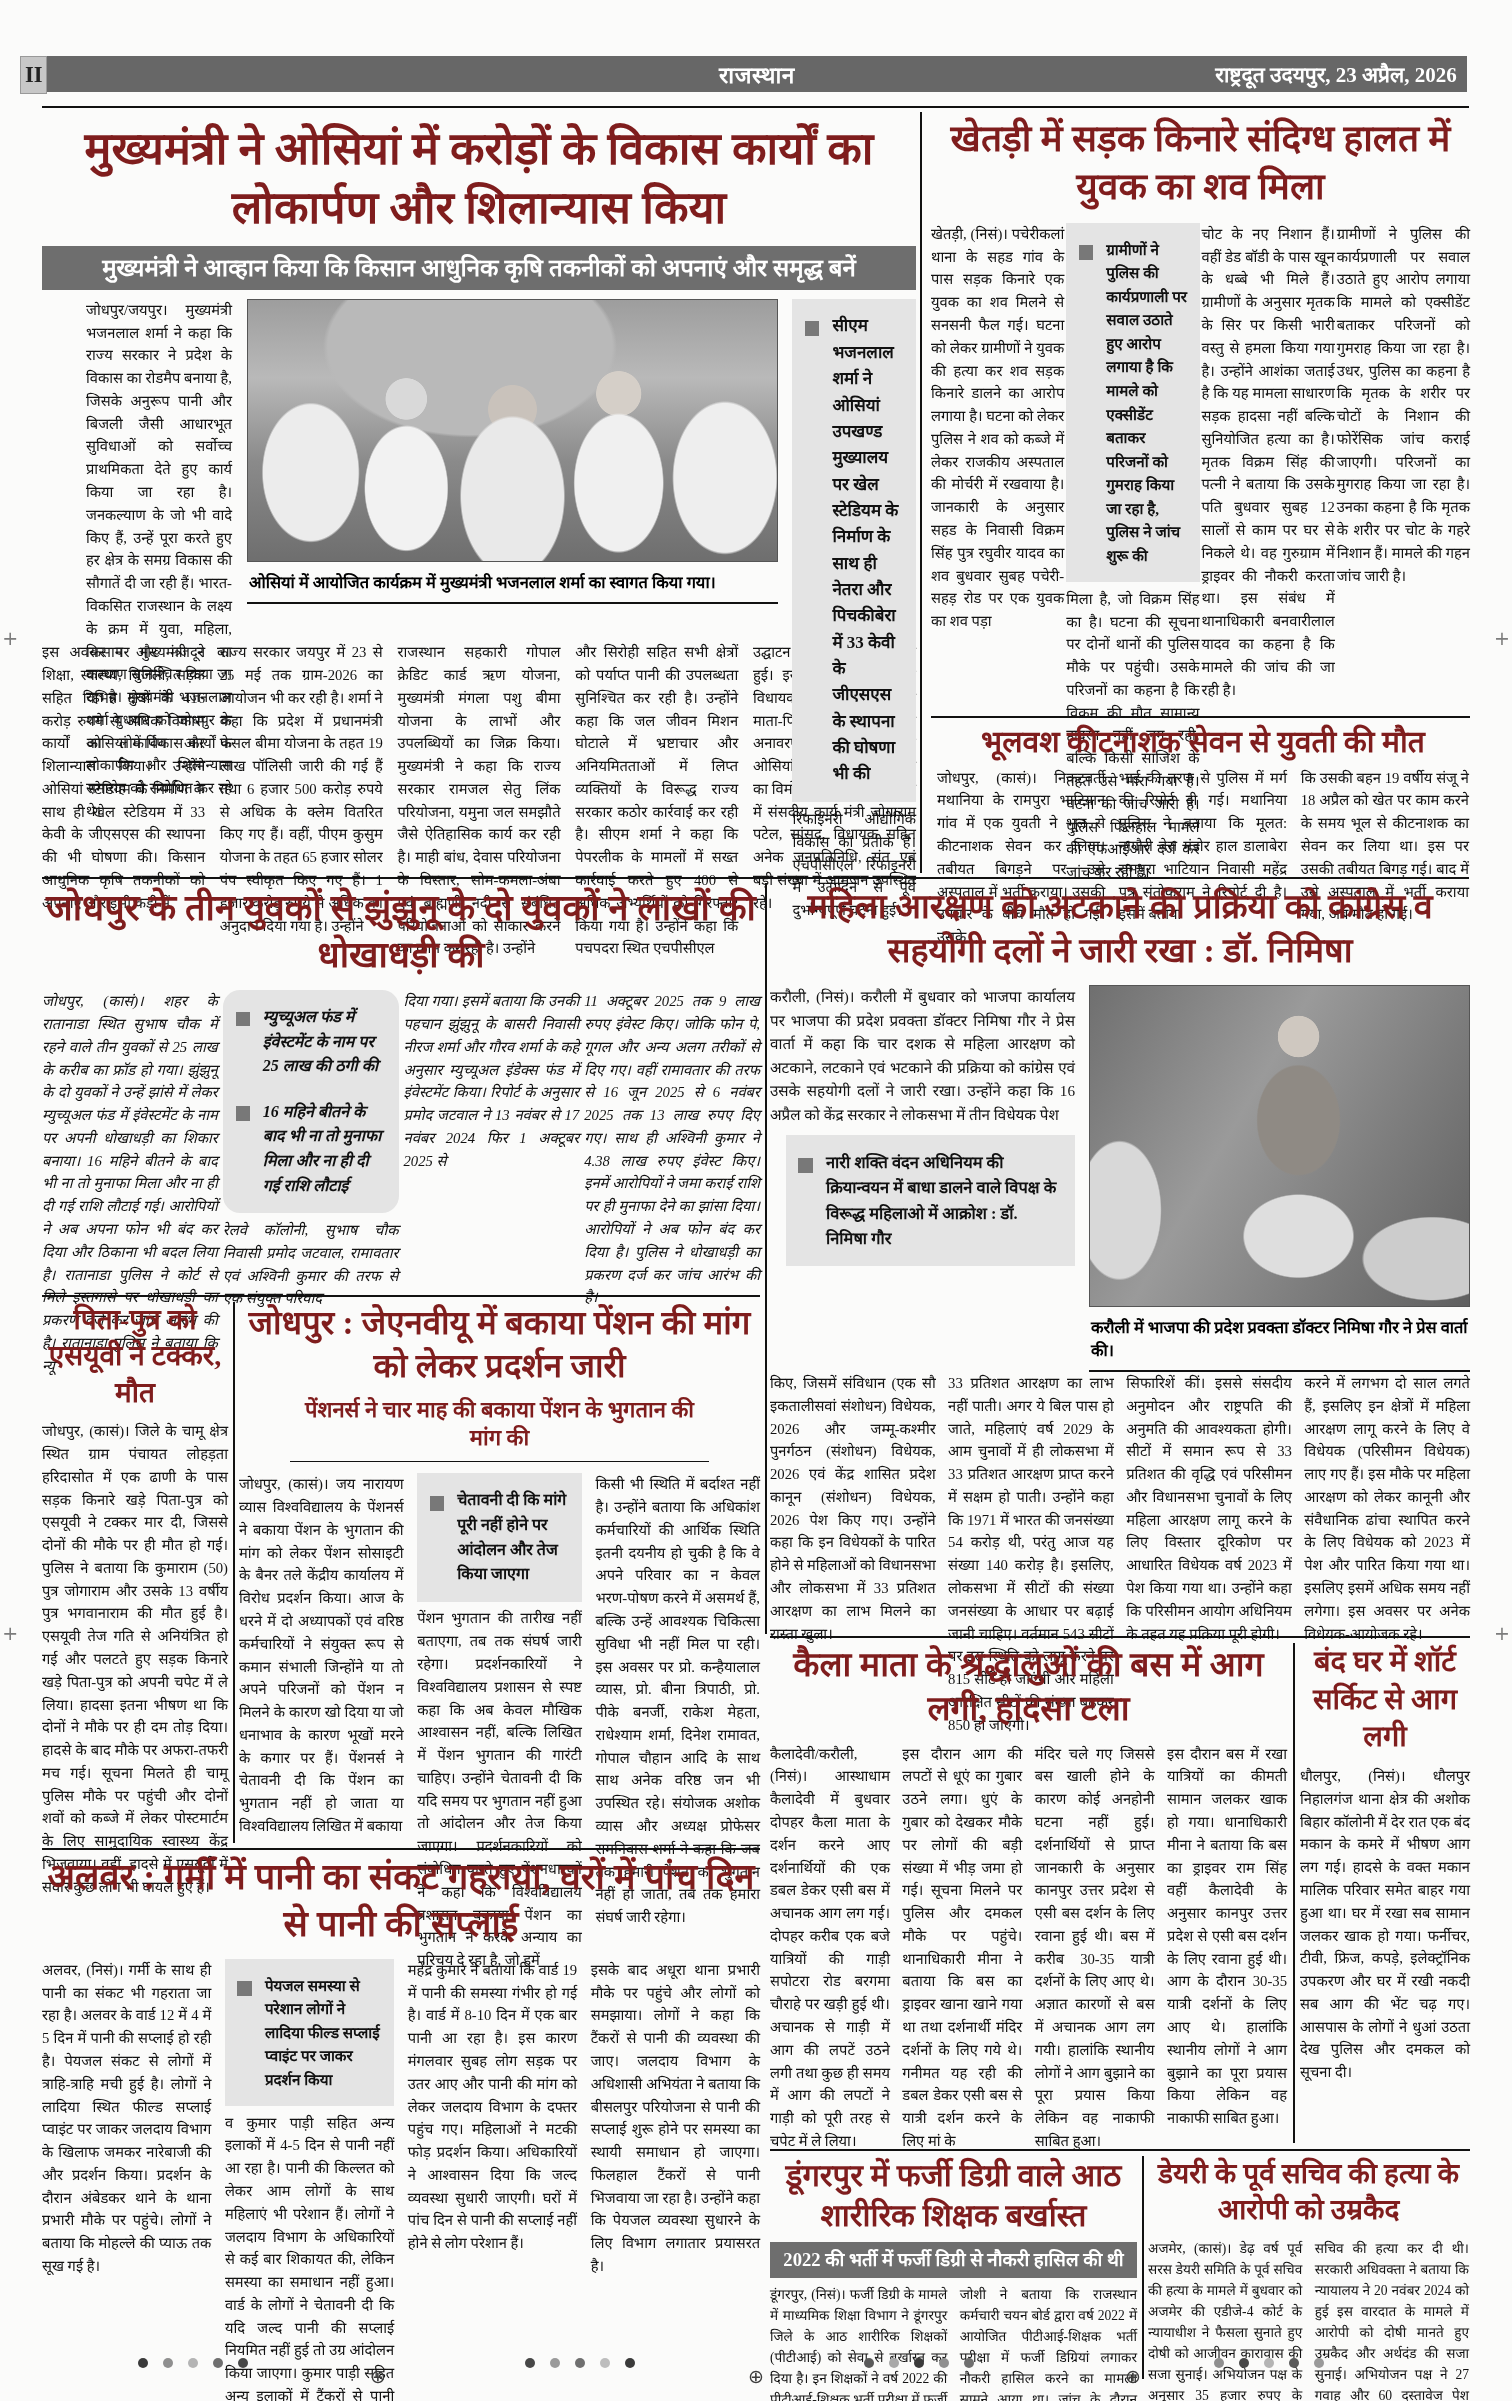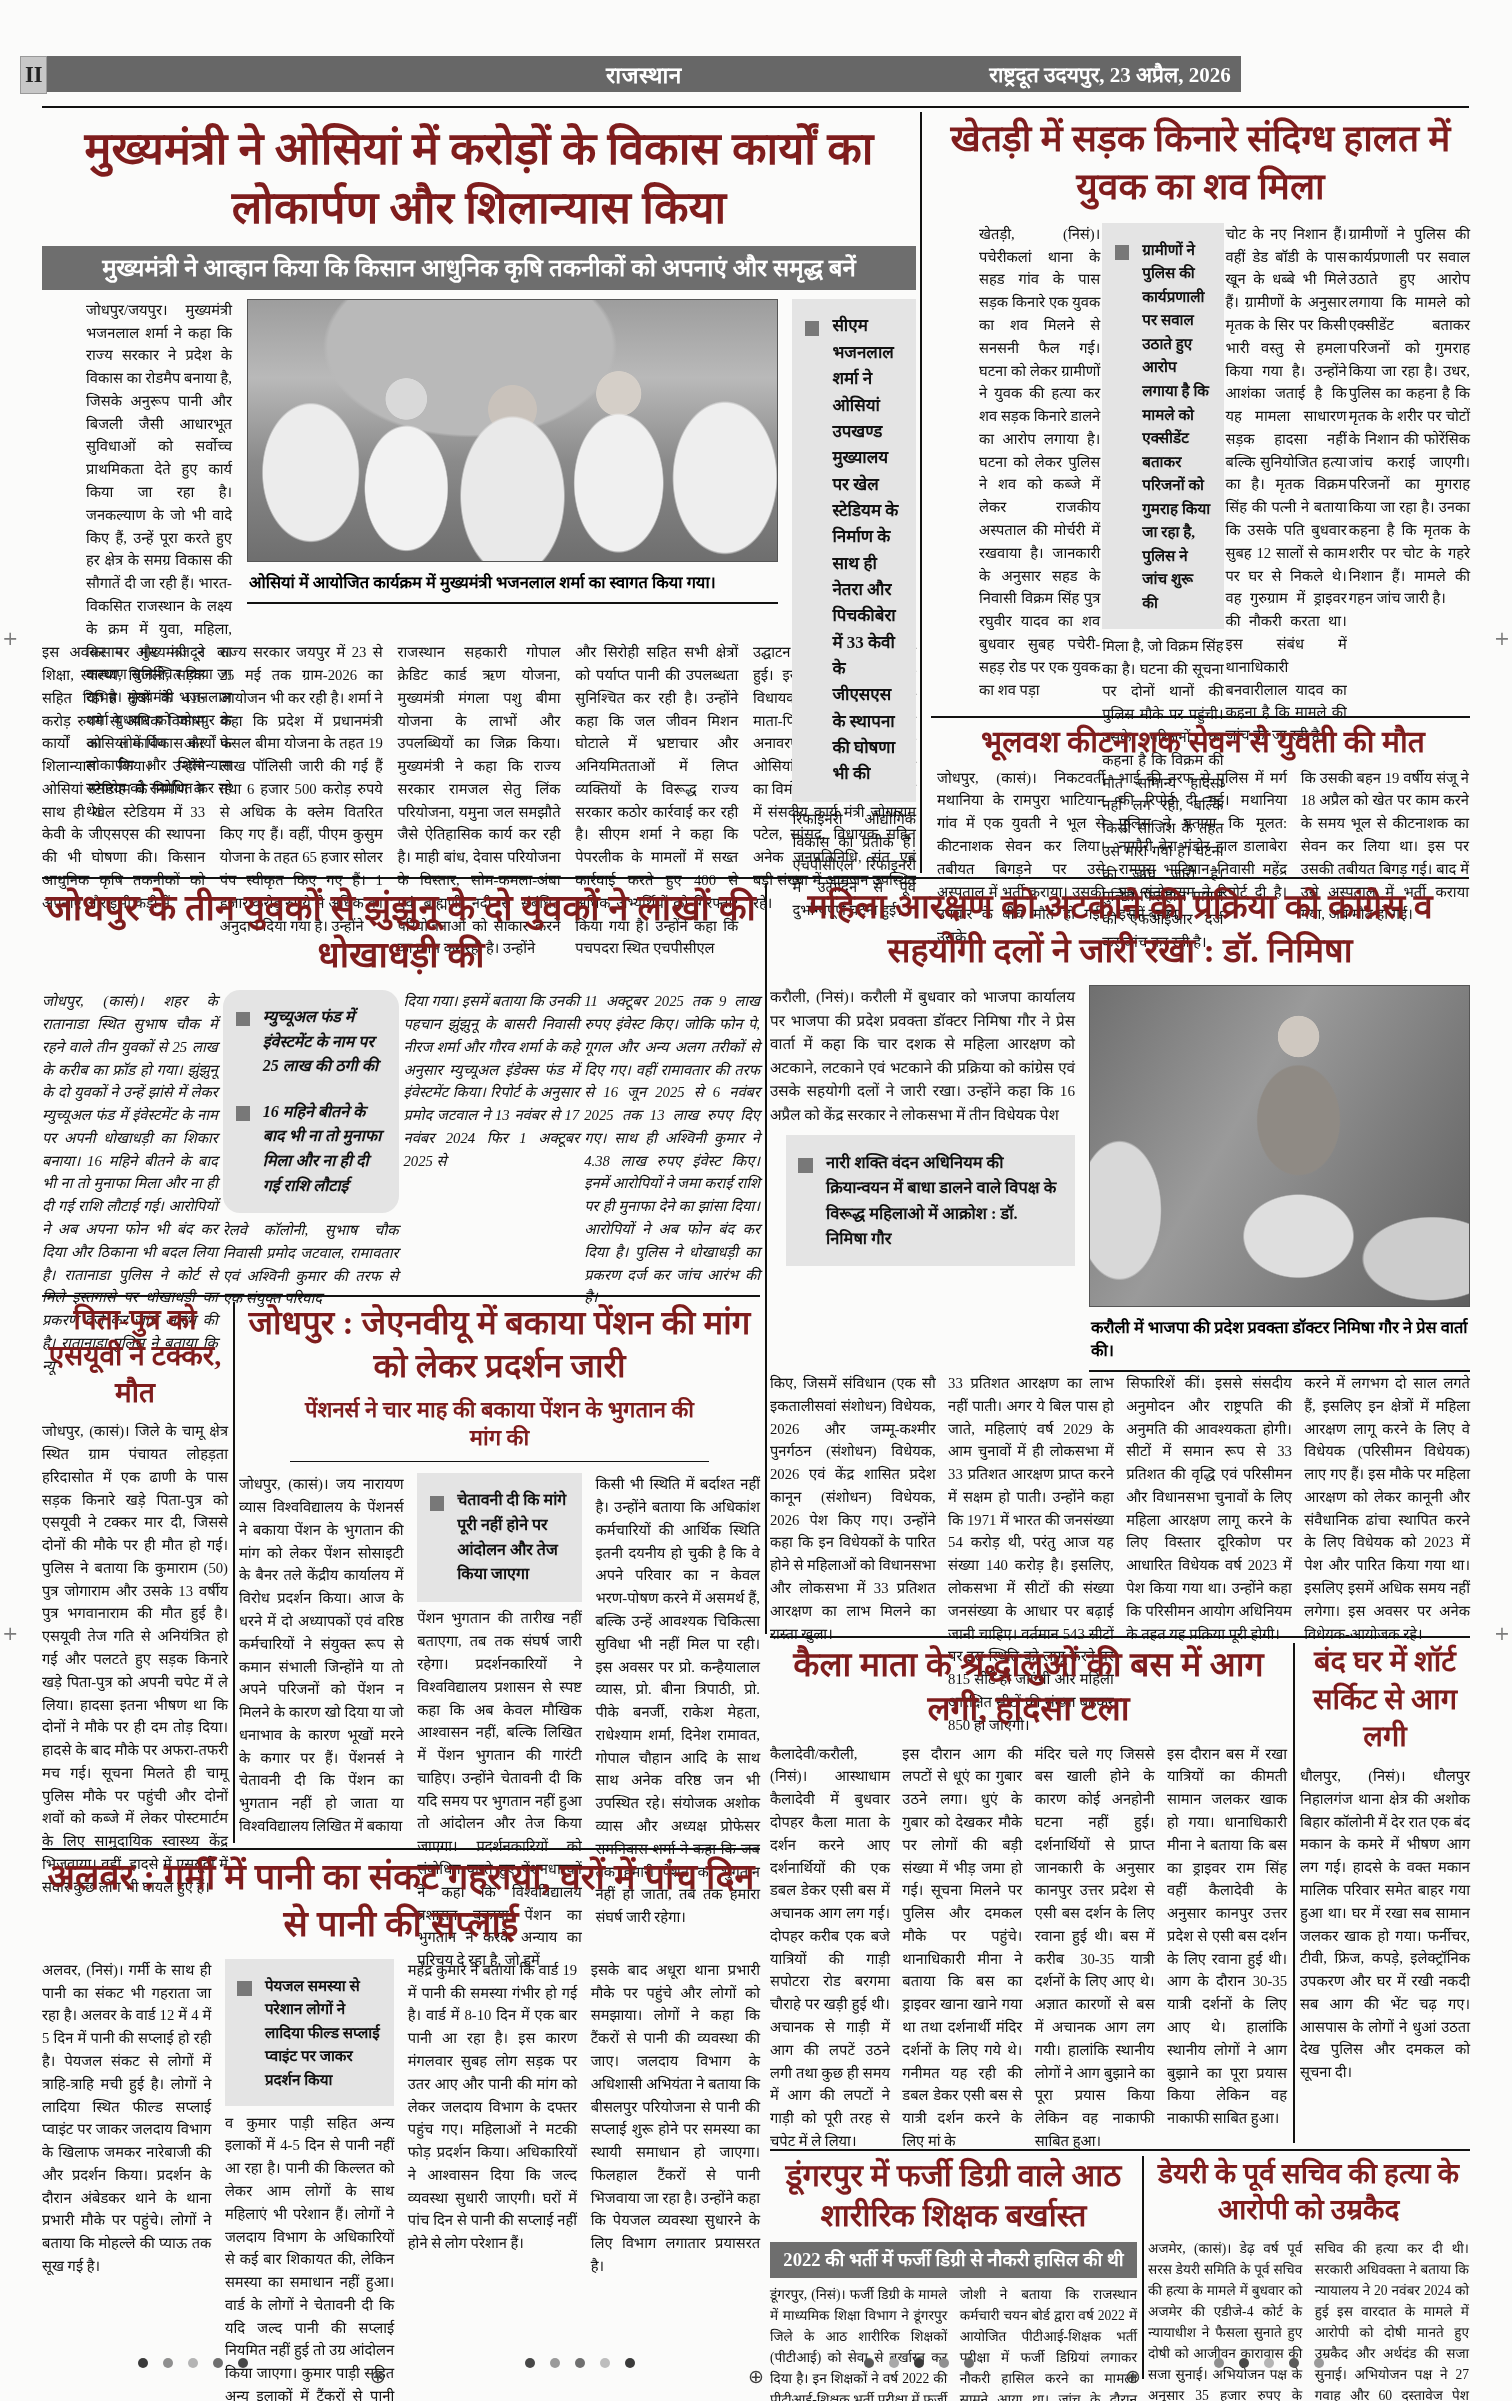--- a/index.html
+++ b/index.html
@@ -1,18 +1,18 @@
 <!DOCTYPE html>
 <html style="font-size:9px"><head>
 <meta charset="utf-8">
 <style>
   html,body{margin:0;padding:0;background:#dddddb;}
   .page{position:relative;width:1512px;height:2401px;background:#fbfbfa;font-family:"Liberation Serif",serif;color:#0d0d0d;overflow:hidden;}
   
-  .masthead{position:absolute;left:47px;top:56px;width:1194px;height:36px;background:#676767;display:flex;align-items:center;justify-content:center;}
+  .masthead{position:absolute;left:47px;top:56px;width:1420px;height:36px;background:#676767;display:flex;align-items:center;justify-content:center;}
   .masthead .section{color:#fff;font-size:22.6px;font-weight:bold;letter-spacing:0.6px;}
   .masthead .edition{position:absolute;right:10.2px;top:0;height:36px;display:flex;align-items:center;color:#fff;font-size:21px;font-weight:bold;}
   .pagenum{position:absolute;left:20.3px;top:56px;width:25px;height:36px;background:#c7c7c7;display:flex;align-items:center;justify-content:center;font-size:22.6px;font-weight:bold;color:#222;border:0.6px solid #999;}
   
   .hrule{position:absolute;background:#111;height:1.7px;}
   .vrule{position:absolute;background:#111;width:1.7px;}
   
   .article{position:absolute;}
   .hl{font-weight:bold;text-align:center;color:#7f1d1d;line-height:1.3;}
   .subbar{background:#6e6e6e;color:#fff;font-weight:bold;text-align:center;font-size:24px;line-height:1.45;padding:4.5px 3.4px;}
@@ -88,21 +88,21 @@
       <div class="col body-txt">राजस्थान सहकारी गोपाल क्रेडिट कार्ड ऋण योजना, मुख्यमंत्री मंगला पशु बीमा योजना के लाभों और उपलब्धियों का जिक्र किया। मुख्यमंत्री ने कहा कि राज्य सरकार रामजल सेतु लिंक परियोजना, यमुना जल समझौते जैसे ऐतिहासिक कार्य कर रही है। माही बांध, देवास परियोजना के विस्तार, सोम-कमला-अंबा एवं ब्राह्मणी नदी से संबंधित परियोजनाओं को साकार करने का काम कर रही है। उन्होंने</div>
       <div class="col body-txt">और सिरोही सहित सभी क्षेत्रों को पर्याप्त पानी की उपलब्धता सुनिश्चित कर रही है। उन्होंने कहा कि जल जीवन मिशन घोटाले में भ्रष्टाचार और अनियमितताओं में लिप्त व्यक्तियों के विरूद्ध राज्य सरकार कठोर कार्रवाई कर रही है। सीएम शर्मा ने कहा कि पेपरलीक के मामलों में सख्त कार्रवाई करते हुए 400 से अधिक अभ्यर्थियों को गिरफ्तार किया गया है। उन्होंने कहा कि पचपदरा स्थित एचपीसीएल</div>
       <div class="col body-txt">उद्घाटन से पूर्व दुर्भाग्यपूर्ण घटना हुई। इस अवसर पर शर्मा ने विधायक भैराराम सियोल के माता-पिता की प्रतिमा का अनावरण किया। उन्होंने ओसियां विकास दर्शन पुस्तिका का विमोचन भी किया। कार्यक्रम में संसदीय कार्य मंत्री जोगाराम पटेल, सांसद, विधायक सहित अनेक जनप्रतिनिधि, संत एवं बड़ी संख्या में आमजन उपस्थित रहे।</div>
     </div>
   </div>
 
   <div class="vrule" style="left:920px;top:112px;height:761px;"></div>
 
   <div class="article" style="left:931px;top:112px;width:539px;height:599px;">
     <div class="hl" style="font-size:37px;margin-top:3.4px;">खेतड़ी में सड़क किनारे संदिग्ध हालत में युवक का शव मिला</div>
-    <div class="cols mt20" style="gap:2px;margin-left:48px;">
+    <div class="cols mt20" style="gap:2px;">
       <div class="col body-txt">खेतड़ी, (निसं)। पचेरीकलां थाना के सहड गांव के पास सड़क किनारे एक युवक का शव मिलने से सनसनी फैल गई। घटना को लेकर ग्रामीणों ने युवक की हत्या कर शव सड़क किनारे डालने का आरोप लगाया है। घटना को लेकर पुलिस ने शव को कब्जे में लेकर राजकीय अस्पताल की मोर्चरी में रखवाया है। जानकारी के अनुसार सहड के निवासी विक्रम सिंह पुत्र रघुवीर यादव का शव बुधवार सुबह पचेरी-सहड़ रोड पर एक युवक का शव पड़ा</div>
       <div class="col">
         <div class="graybox" style="font-size:15.2px;">ग्रामीणों ने पुलिस की कार्यप्रणाली पर सवाल उठाते हुए आरोप लगाया है कि मामले को एक्सीडेंट बताकर परिजनों को गुमराह किया जा रहा है, पुलिस ने जांच शुरू की</div>
         <div class="body-txt mt10">मिला है, जो विक्रम सिंह का है। घटना की सूचना पर दोनों थानों की पुलिस मौके पर पहुंची। उसके परिजनों का कहना है कि विक्रम की मौत सामान्य हादसा नहीं लग रही, बल्कि किसी साजिश के तहत उसे मारा गया है। घटना की जांच जारी है। पुलिस फिलहाल मामले की एफआईआर दर्ज कर जांच कर रही है।</div>
       </div>
       <div class="col body-txt">चोट के नए निशान हैं। वहीं डेड बॉडी के पास खून के धब्बे भी मिले हैं। ग्रामीणों के अनुसार मृतक के सिर पर किसी भारी वस्तु से हमला किया गया है। उन्होंने आशंका जताई है कि यह मामला साधारण सड़क हादसा नहीं बल्कि सुनियोजित हत्या का है। मृतक विक्रम सिंह की पत्नी ने बताया कि उसके पति बुधवार सुबह 12 सालों से काम पर घर से निकले थे। वह गुरुग्राम में ड्राइवर की नौकरी करता था। इस संबंध में थानाधिकारी बनवारीलाल यादव का कहना है कि मामले की जांच की जा रही है।</div>
       <div class="col body-txt">ग्रामीणों ने पुलिस की कार्यप्रणाली पर सवाल उठाते हुए आरोप लगाया कि मामले को एक्सीडेंट बताकर परिजनों को गुमराह किया जा रहा है। उधर, पुलिस का कहना है कि मृतक के शरीर पर चोटों के निशान की फोरेंसिक जांच कराई जाएगी। परिजनों का मुगराह किया जा रहा है। उनका कहना है कि मृतक के शरीर पर चोट के गहरे निशान हैं। मामले की गहन जांच जारी है।</div>
     </div>
   </div>
 

